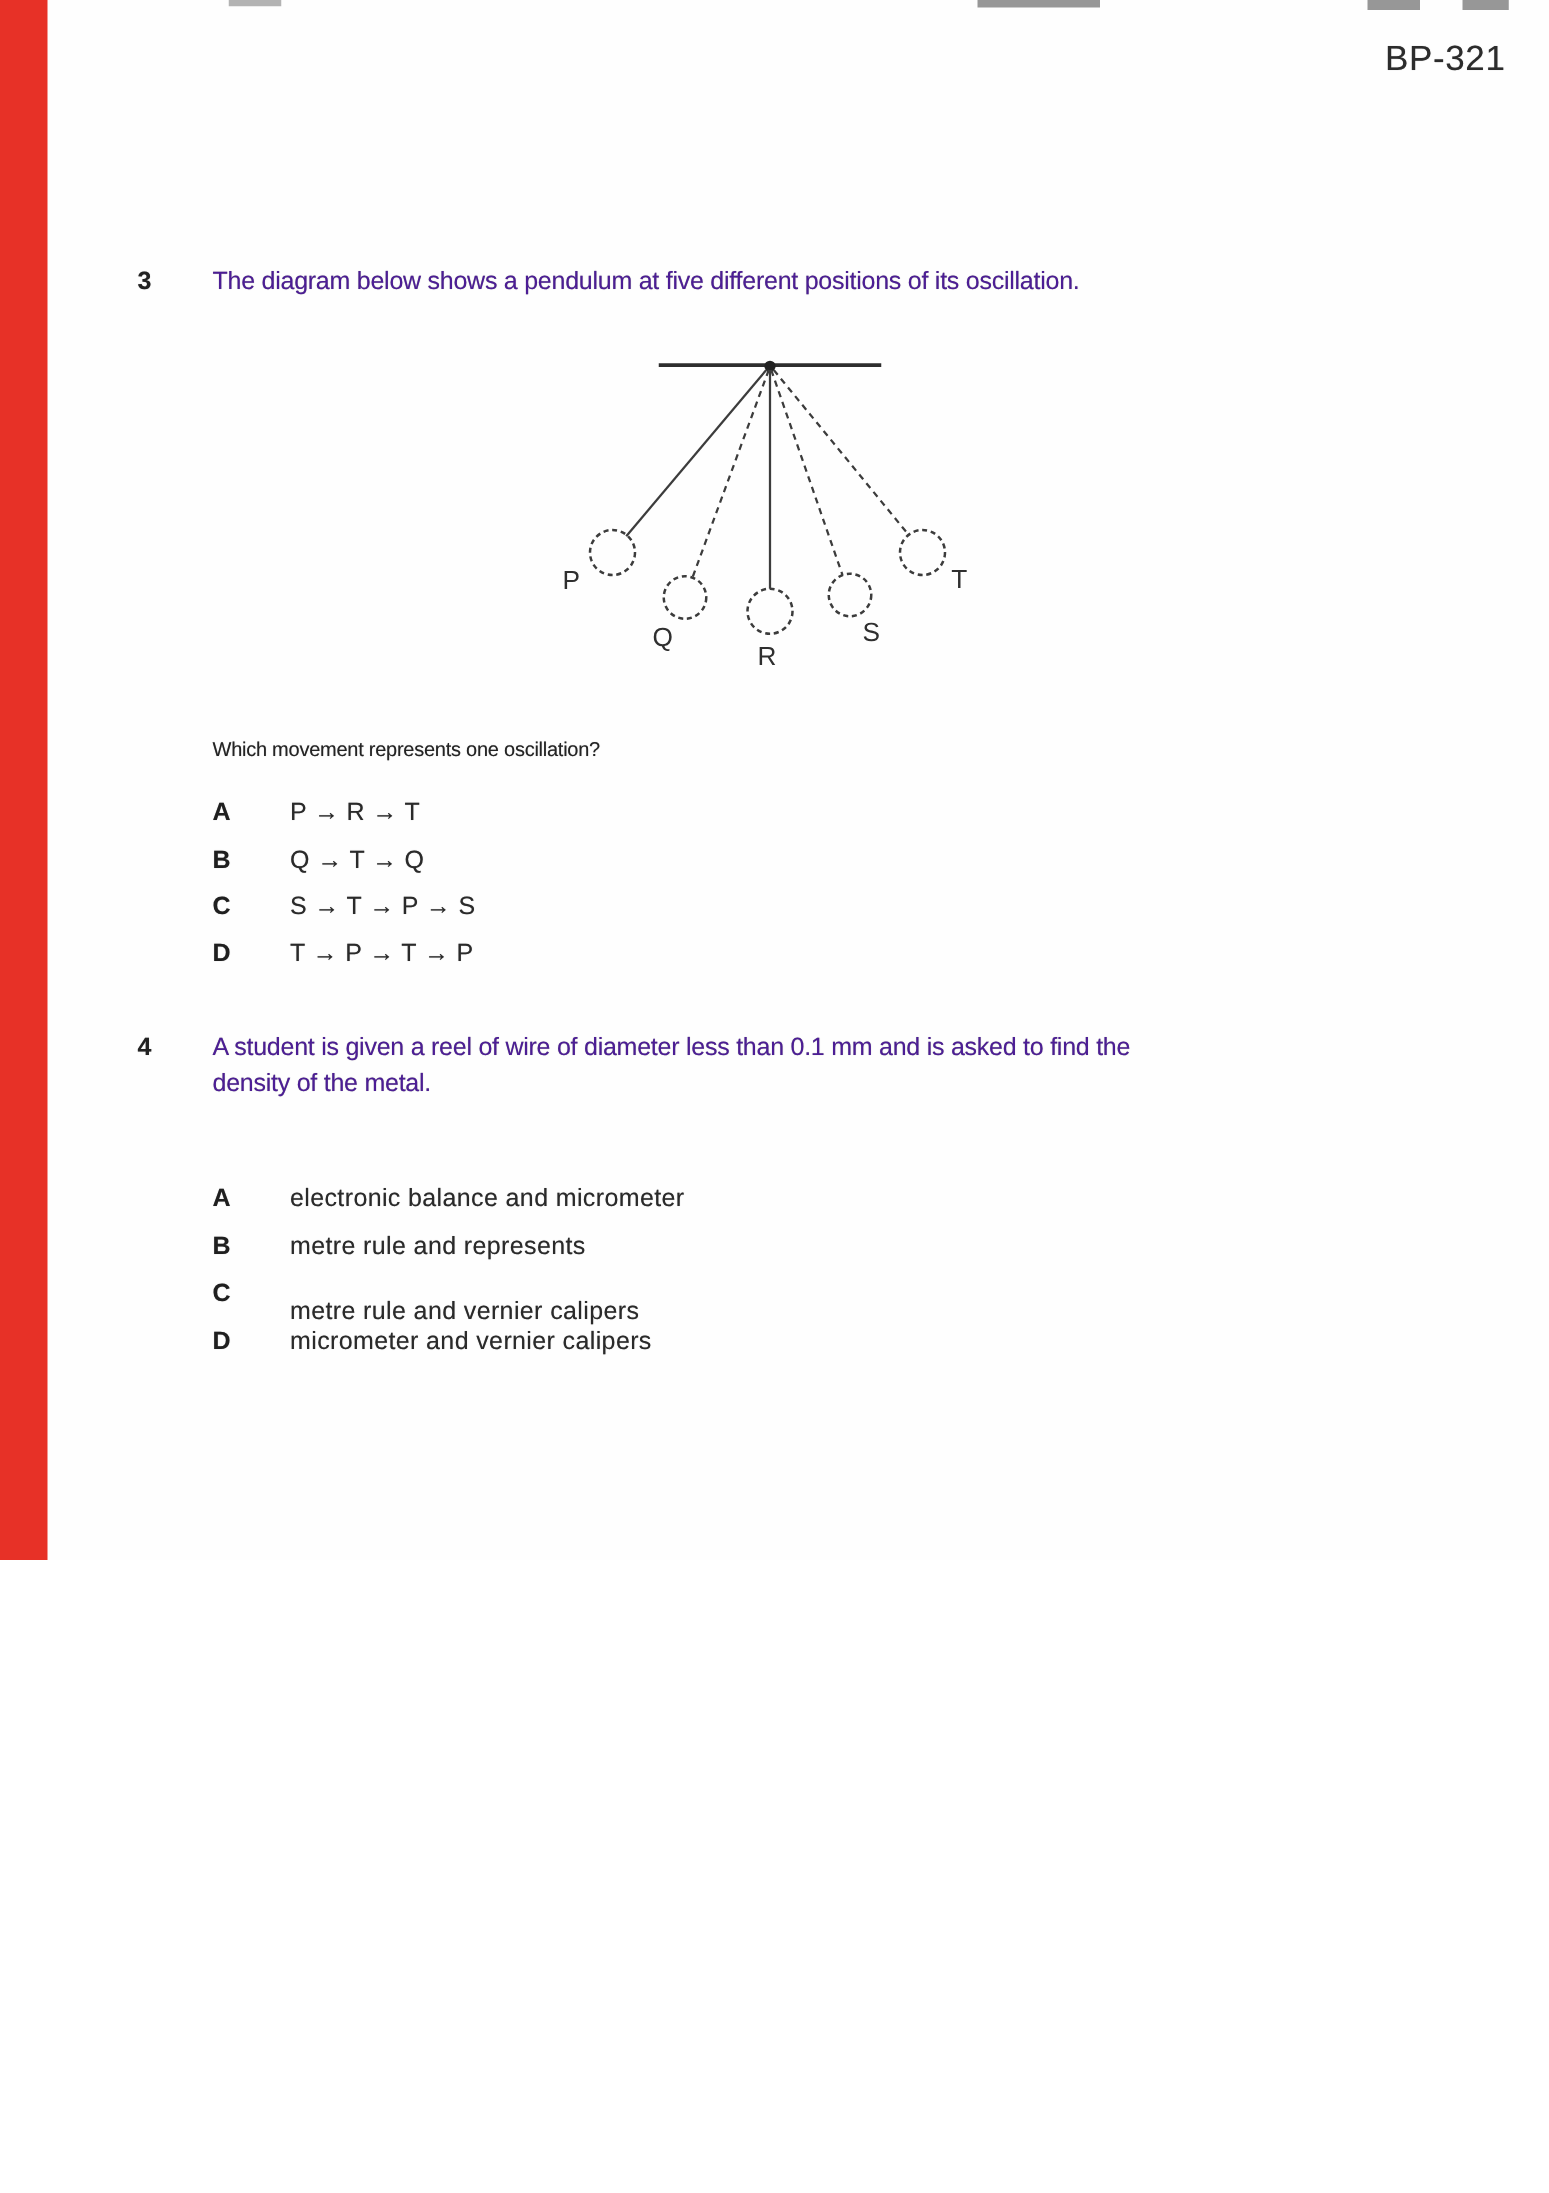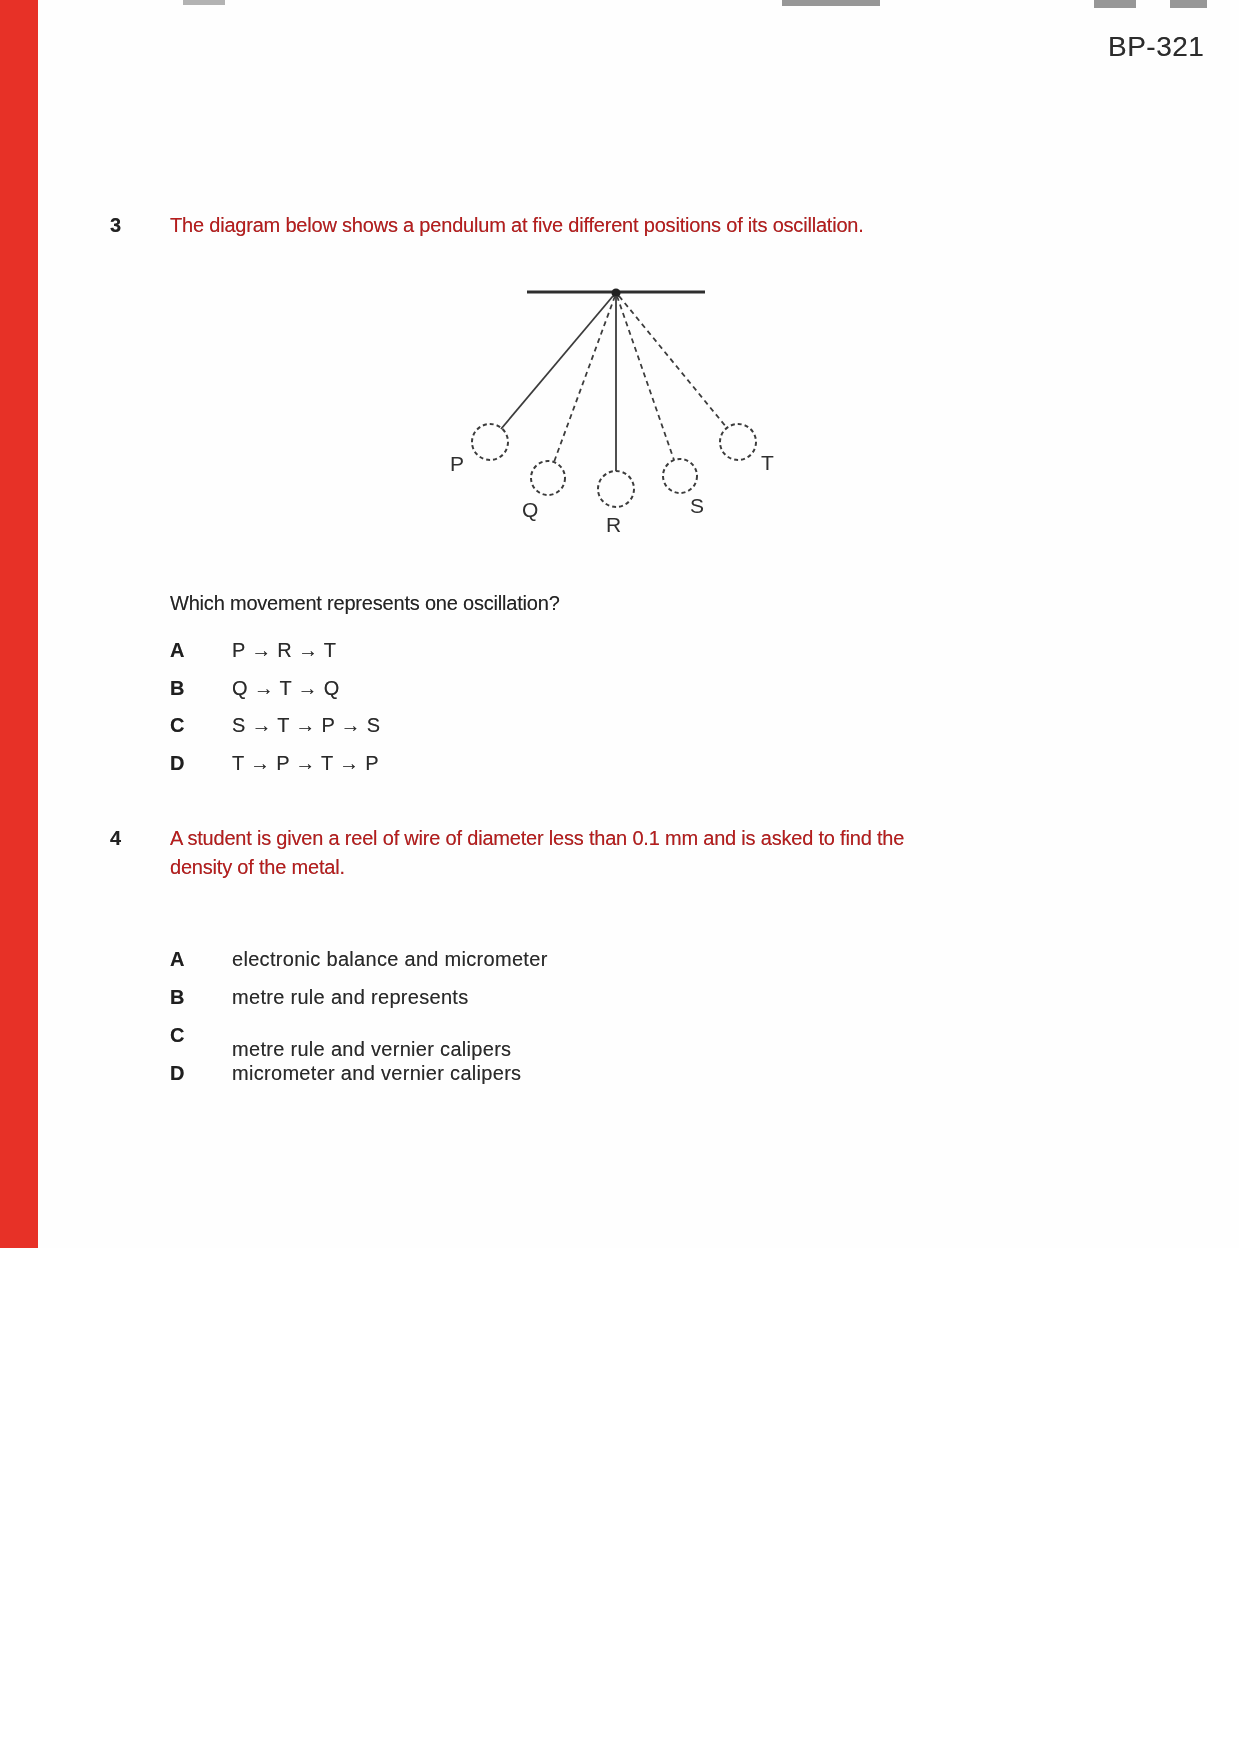--- a/index.html
+++ b/index.html
@@ -12,22 +12,22 @@
   .abs { position:absolute; white-space:nowrap; }
   .scan-text { text-shadow:0 0 0.6px rgba(20,20,20,0.45); }
 
   .edge-bar { position:absolute; left:0; top:0; width:38px; height:1714px; background:#e73127; }
 
   .artifact { position:absolute; background:#979797; }
 
   .page-code { font-size:28px; letter-spacing:0.5px; color:#2c2c2c; }
 
   .qnum   { font-size:20px; font-weight:bold; color:#222; }
-  .qtext  { font-size:20px; letter-spacing:-0.2px; color:#b91c1c;text-align:center; }
-  .prompt { font-size:20px; letter-spacing:-0.2px; color:#242424; }
+  .qtext  { font-size:20px; letter-spacing:-0.2px; color:#4c1d95;text-align:center; }
+  .prompt { font-size:16px; letter-spacing:-0.2px; color:#242424; }
 
   .opt-letter { font-size:20px; font-weight:bold; color:#1f1f1f; }
   .opt-text   { font-size:20px; color:#2a2a2a; letter-spacing:0.3px; }
 
   .diagram-svg { position:absolute; left:400px; top:250px; width:420px; height:300px; }
   .diagram-svg text { font-family:"Liberation Sans", sans-serif; font-size:21px; fill:#2f2f2f; }
 
   .footer-url {
     font-family:"DejaVu Sans Mono","Liberation Mono", monospace;
     font-size:25px; color:#1c1c1c; letter-spacing:0.5px;

